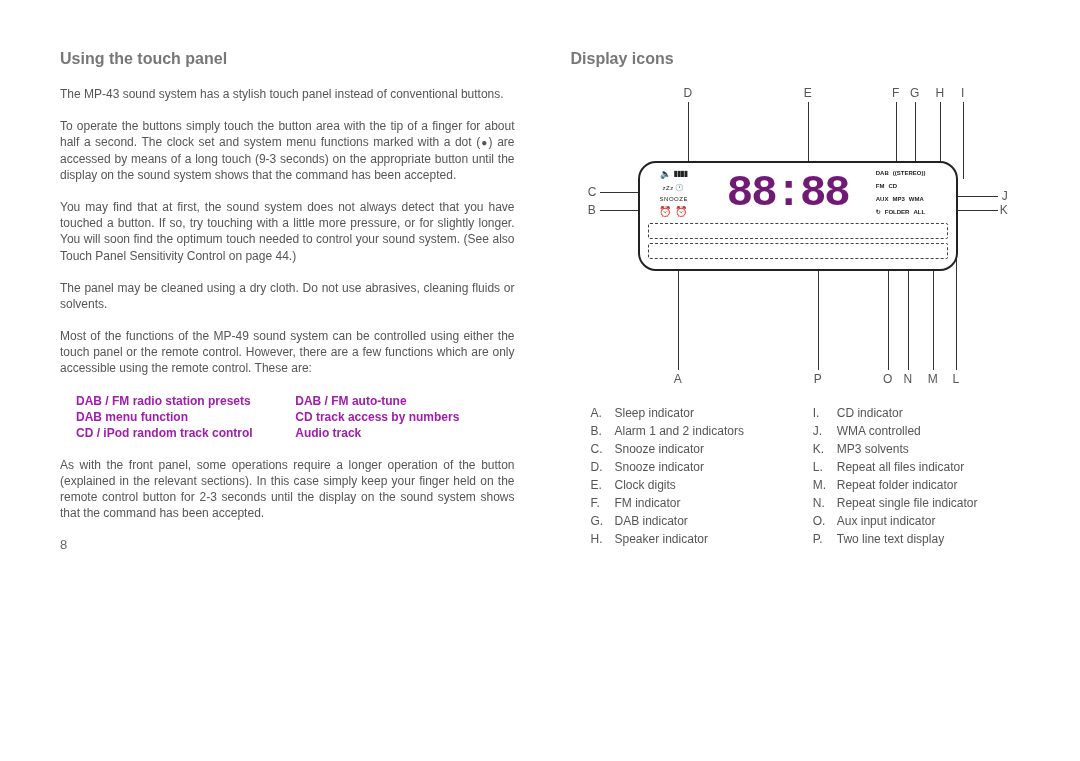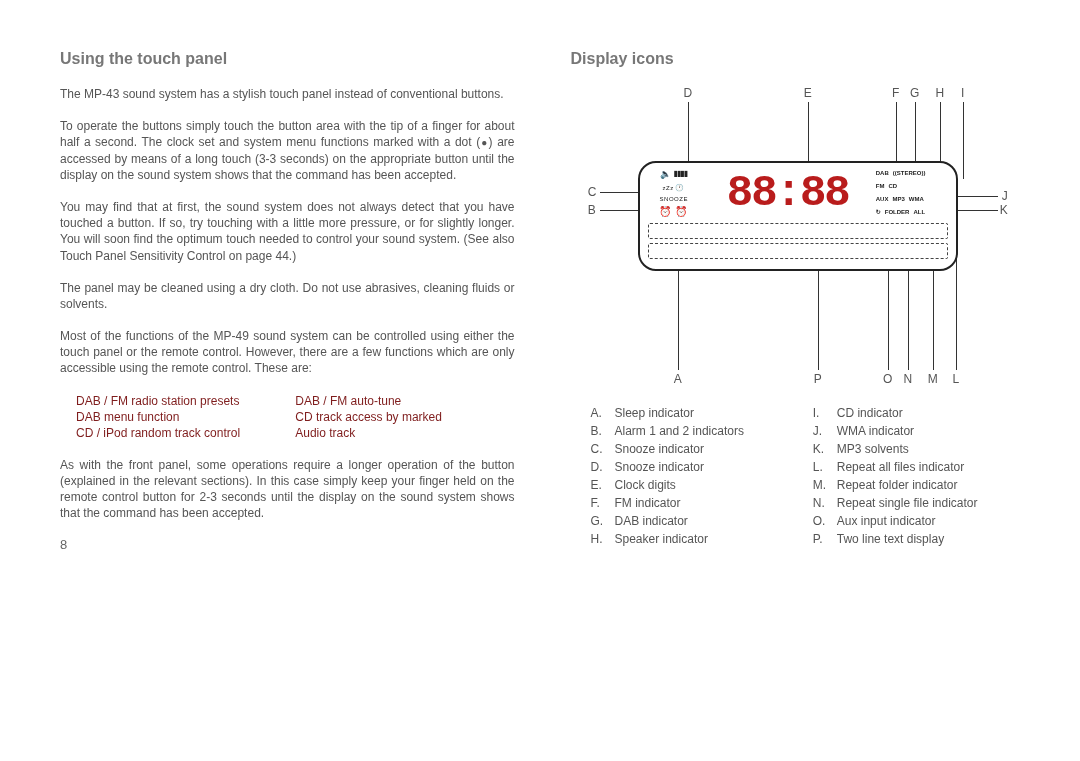--- a/index.html
+++ b/index.html
@@ -40,21 +40,22 @@
   }
   p { margin: 0 0 16px 0; }
   .dot {
     font-size: 10px;
     vertical-align: middle;
   }
   table.two-col {
     border-collapse: collapse;
     width: 100%;
     margin: 0 0 16px 12px;
-    color: #7f1d1d;
+    color: #a21caf;
+    font-weight: bold;
   }
   table.two-col td {
     padding: 1px 0;
     vertical-align: top;
     width: 50%;
   }
   .page-number {
     font-size: 13px;
     color: #666;
     margin-top: 8px;
@@ -137,21 +138,21 @@
   .icons-left .alarms { display: flex; gap:4px; font-size: 10px;}
   .digits {
     flex: 1;
     display: flex;
     align-items: center;
     justify-content: center;
     font-family: "Courier New", monospace;
     font-weight: bold;
     font-size: 44px;
     letter-spacing: -2px;
-    color: #b91c1c;
+    color: #701a75;
   }
   .icons-right {
     width: 72px;
     display: flex;
     flex-direction: column;
     justify-content: space-around;
     font-size: 6px;
     line-height: 1.3;
     color: #222;
     font-weight: bold;
@@ -187,36 +188,36 @@
 </style>
 </head>
 <body>
 
 <div class="page">
 
   <div class="col">
     <h2>Using the touch panel</h2>
     <p>The MP-43 sound system has a stylish touch panel instead of conventional buttons.</p>
     <p>
-      <span>To operate the buttons simply touch the button area with the tip of a finger for about half a second. The clock set and system menu functions marked with a dot (</span><span class="dot">●</span><span>) are accessed by means of a long touch (3-3 seconds) on the appropriate button until the display on the sound system shows that the command has been accepted.</span>
+      <span>To operate the buttons simply touch the button area with the tip of a finger for about half a second. The clock set and system menu functions marked with a dot (</span><span class="dot">●</span><span>) are accessed by means of a long touch (9-3 seconds) on the appropriate button until the display on the sound system shows that the command has been accepted.</span>
     </p>
     <p>You may find that at first, the sound system does not always detect that you have touched a button. If so, try touching with a little more pressure, or for slightly longer. You will soon find the optimum touch needed to control your sound system. (See also Touch Panel Sensitivity Control on page 44.)</p>
     <p style="text-align:justify; text-align-last:justify;">The panel may be cleaned using a dry cloth. Do not use abrasives, cleaning fluids or solvents.</p>
 
     <p>Most of the functions of the MP-49 sound system can be controlled using either the touch panel or the remote control. However, there are a few functions which are only accessible using the remote control. These are:</p>
 
     <table class="two-col" style="margin-left:16px; width:calc(100% - 16px);">
       <tbody>
           <tr>
         <td>DAB / FM radio station presets</td>
         <td>DAB / FM auto-tune</td>
       </tr>
       <tr>
         <td>DAB menu function</td>
-        <td>CD track access by marked</td>
+        <td>CD track access by numbers</td>
       </tr>
       <tr>
         <td>CD / iPod random track control</td>
         <td>Audio track</td>
       </tr>
     </tbody>
       </table>
 
     <p>As with the front panel, some operations require a longer operation of the button (explained in the relevant sections). In this case simply keep your finger held on the remote control button for 2-3 seconds until the display on the sound system shows that the command has been accepted.</p>
 
@@ -345,21 +346,21 @@
             <span>Speaker indicator</span>
           </div>
       </div>
       <div class="legend-col">
         <div class="legend-row">
             <span class="letter">I.</span>
             <span>CD indicator</span>
           </div>
         <div class="legend-row">
             <span class="letter">J.</span>
-            <span>WMA indicator</span>
+            <span>WMA controlled</span>
           </div>
         <div class="legend-row">
             <span class="letter">K.</span>
             <span>MP3 solvents</span>
           </div>
         <div class="legend-row">
             <span class="letter">L.</span>
             <span>Repeat all files indicator</span>
           </div>
         <div class="legend-row">

